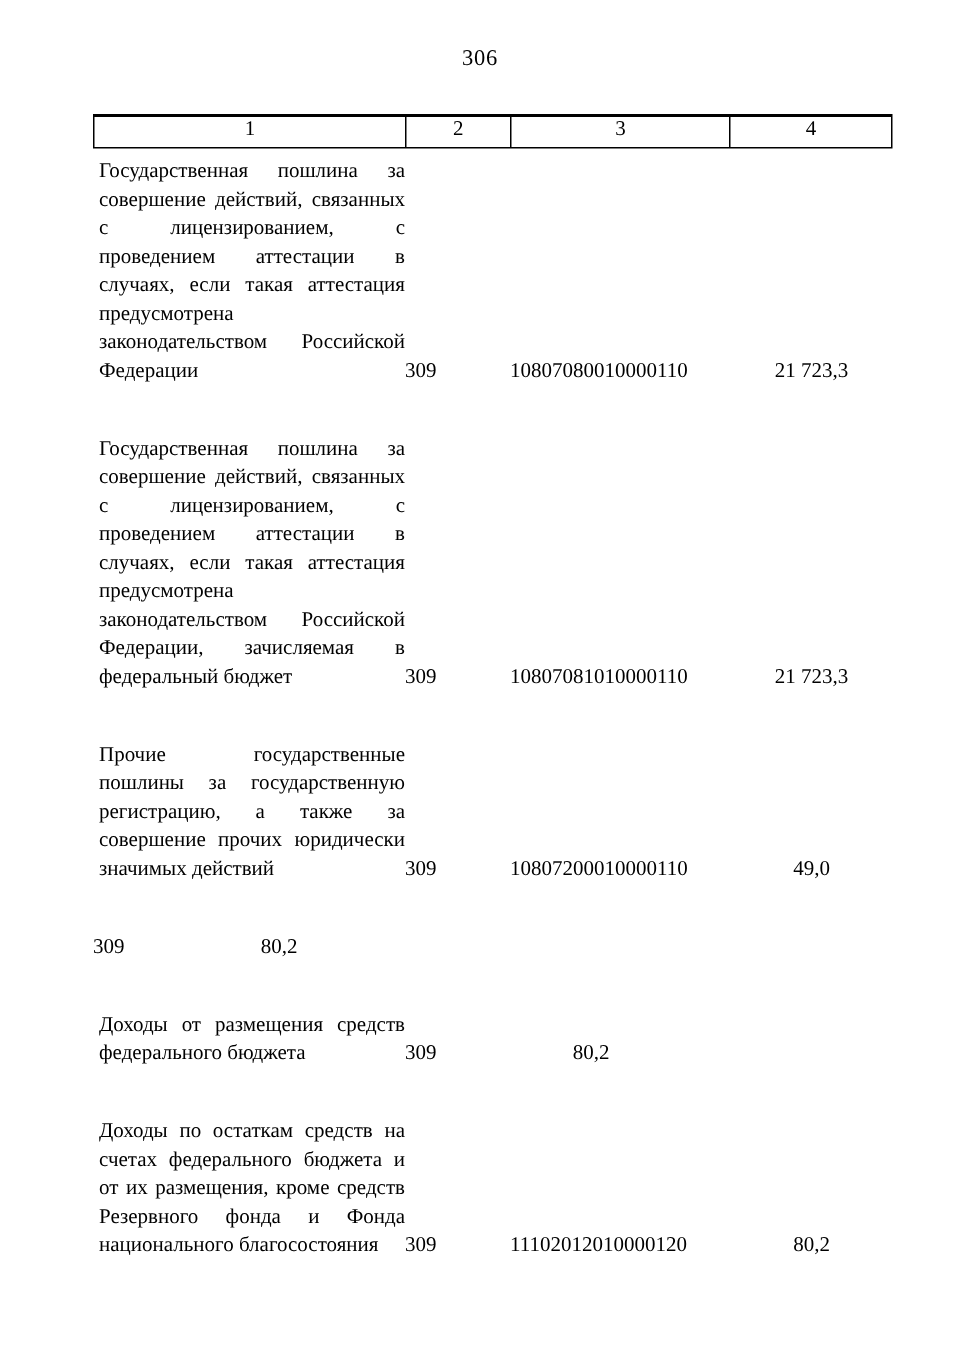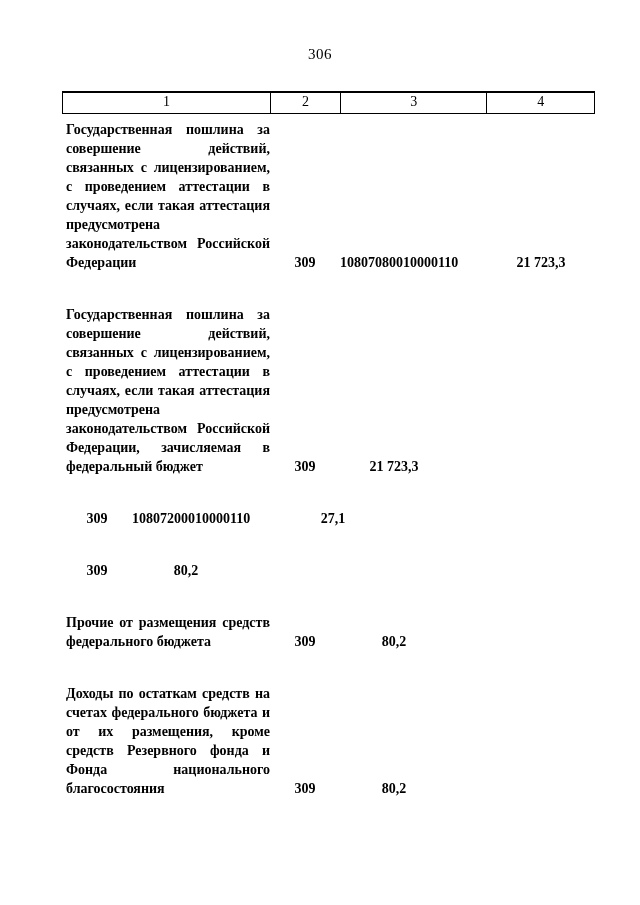--- a/index.html
+++ b/index.html
@@ -14,21 +14,20 @@
     width: 640px;
     height: 905px;
     background: #ffffff;
     overflow: hidden;
   }
   .page-number {
     text-align: center;
     padding-top: 31px;
     font-size: 15px;
     letter-spacing: 0.5px;
-    margin-top: 15px;
   }
   .doc-table {
     margin: 28px 0 0 62px;
     width: 533px;
   }
   .thead {
     display: flex;
     border-top: 2px solid #000;
     border-bottom: 1px solid #000;
     border-left: 1px solid #000;
@@ -46,37 +45,35 @@
   }
   .c1 { width: 208px; }
   .c2 { width: 70px; }
   .c3 { width: 147px; }
   .c4 { width: 108px; }
   .row {
     display: flex;
     align-items: flex-end;
     margin-top: 33px;
     font-size: 14px;
-    font-weight: bold;
   }
   .row.first {
     margin-top: 6px;
   }
   .cell-desc {
     width: 204px;
     padding-left: 4px;
     box-sizing: content-box;
     text-align: justify;
     text-justify: inter-word;
     line-height: 19px;
     margin-right: 0;
   }
   .cell-2 {
     width: 70px;
-    text-align: center;
     line-height: 19px;
   }
   .cell-3 {
     width: 147px;
     text-align: left;
     line-height: 19px;
   }
   .cell-4 {
     width: 108px;
     text-align: center;
@@ -103,40 +100,43 @@
     <div class="row first">
       <div class="cell-desc">Государственная пошлина за совершение действий, связанных с лицензированием, с проведением аттестации в случаях, если такая аттестация предусмотрена законодательством Российской Федерации</div>
       <div class="cell-2">309</div>
       <div class="cell-3">10807080010000110</div>
       <div class="cell-4">21 723,3</div>
     </div>
 
     <div class="row">
       <div class="cell-desc">Государственная пошлина за совершение действий, связанных с лицензированием, с проведением аттестации в случаях, если такая аттестация предусмотрена законодательством Российской Федерации, зачисляемая в федеральный бюджет</div>
       <div class="cell-2">309</div>
+      <div class="cell-3">10807081010000110</div>
       <div class="cell-4">21 723,3</div>
     </div>
 
     <div class="row">
+      <div class="cell-desc">Прочие государственные пошлины за государственную регистрацию, а также за совершение прочих юридически значимых действий</div>
       <div class="cell-2">309</div>
       <div class="cell-3">10807200010000110</div>
-      <div class="cell-4">27,1</div>
+      <div class="cell-4">49,0</div>
     </div>
 
     <div class="row">
       <div class="cell-2">309</div>
       <div class="cell-4">80,2</div>
     </div>
 
     <div class="row">
-      <div class="cell-desc">Прочие от размещения средств федерального бюджета</div>
+      <div class="cell-desc">Доходы от размещения средств федерального бюджета</div>
       <div class="cell-2">309</div>
       <div class="cell-4">80,2</div>
     </div>
 
     <div class="row">
       <div class="cell-desc">Доходы по остаткам средств на счетах федерального бюджета и от их размещения, кроме средств Резервного фонда и Фонда национального благосостояния</div>
       <div class="cell-2">309</div>
+      <div class="cell-3">11102012010000120</div>
       <div class="cell-4">80,2</div>
     </div>
 
   </div>
 </div>
 
 </body></html>

